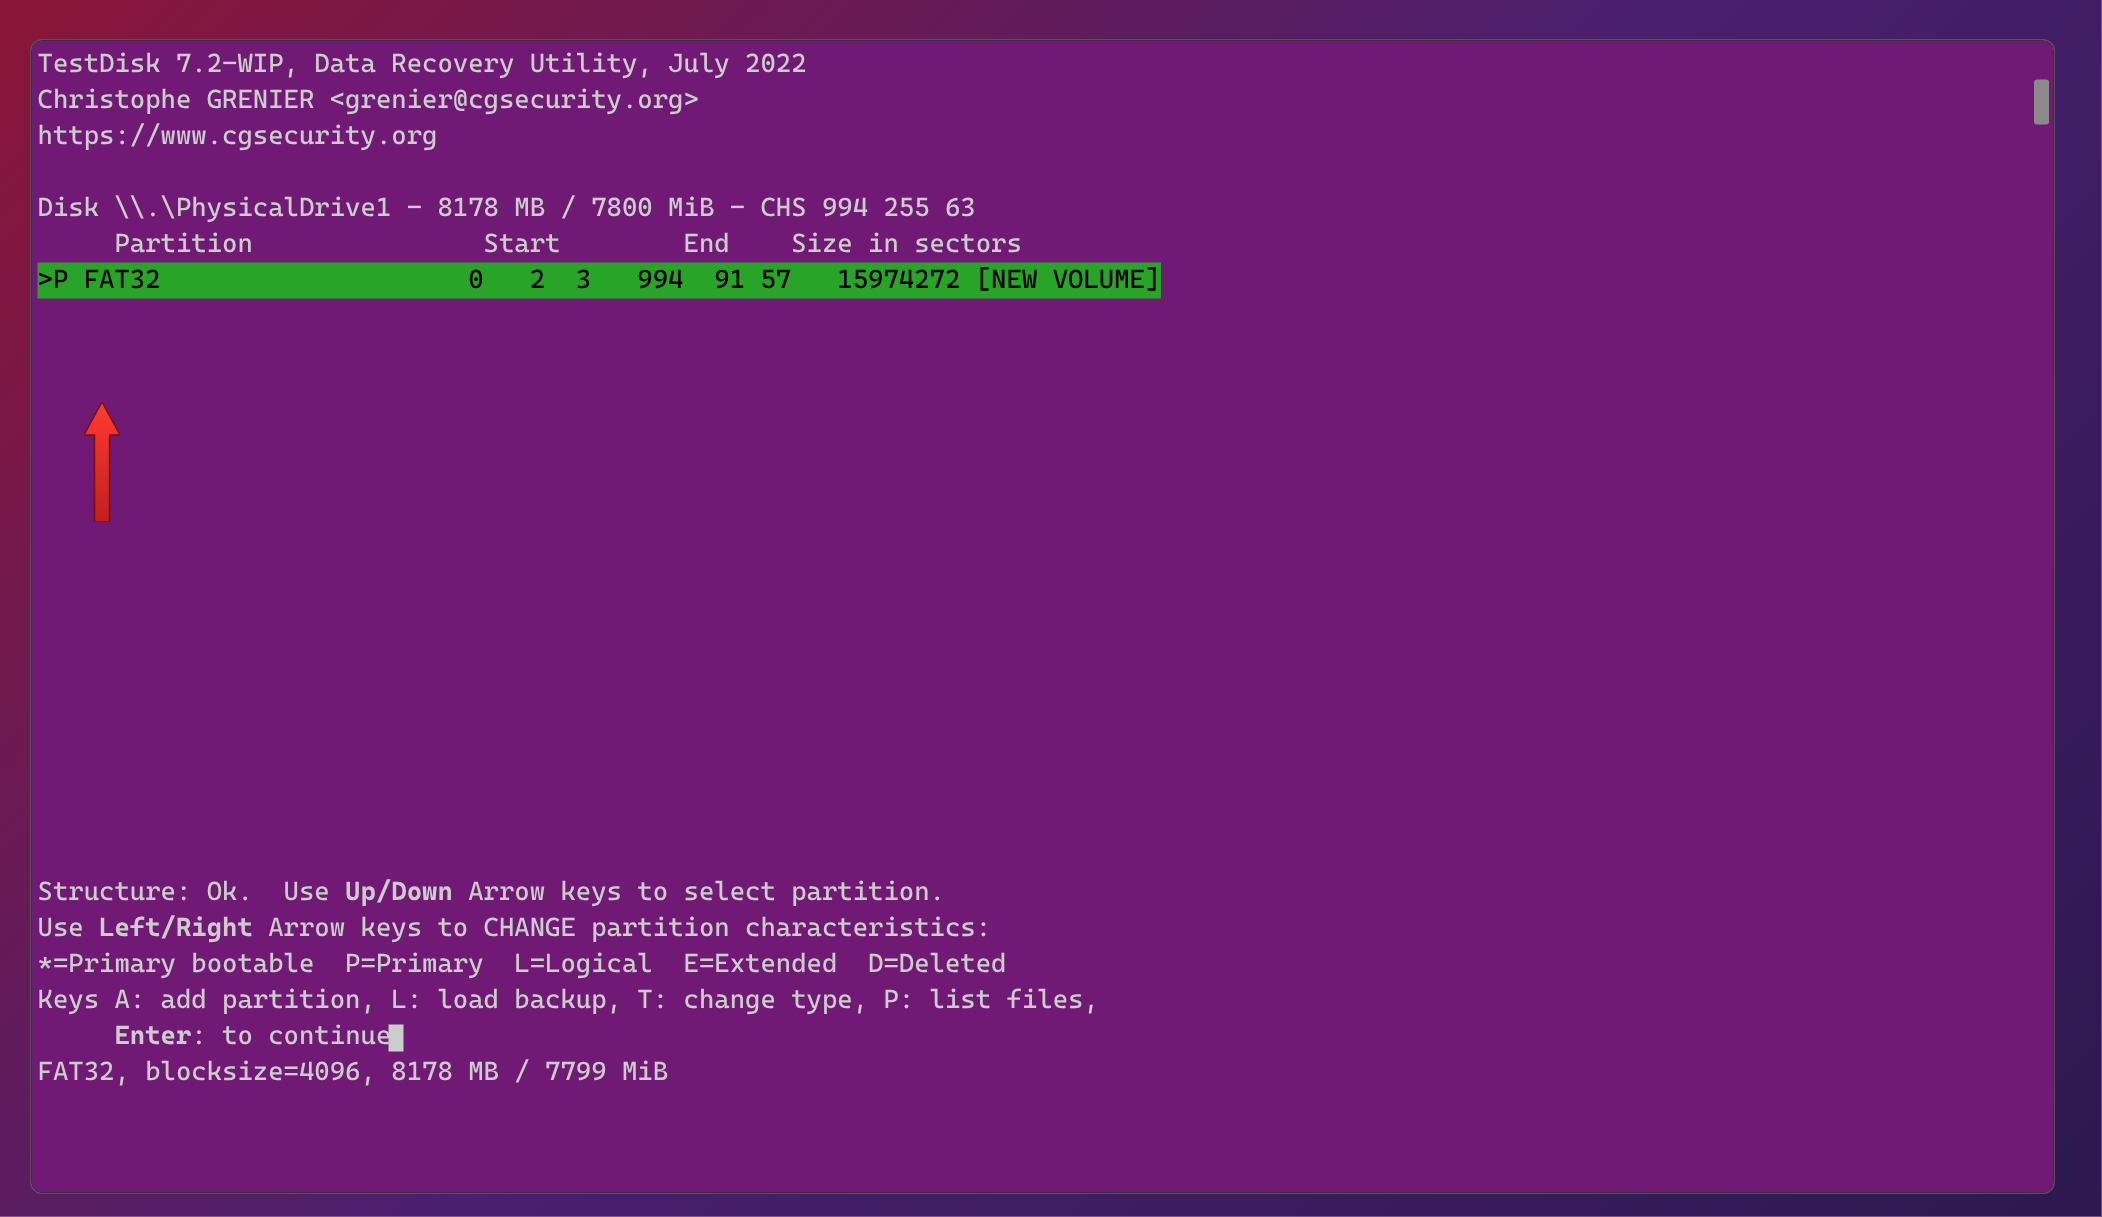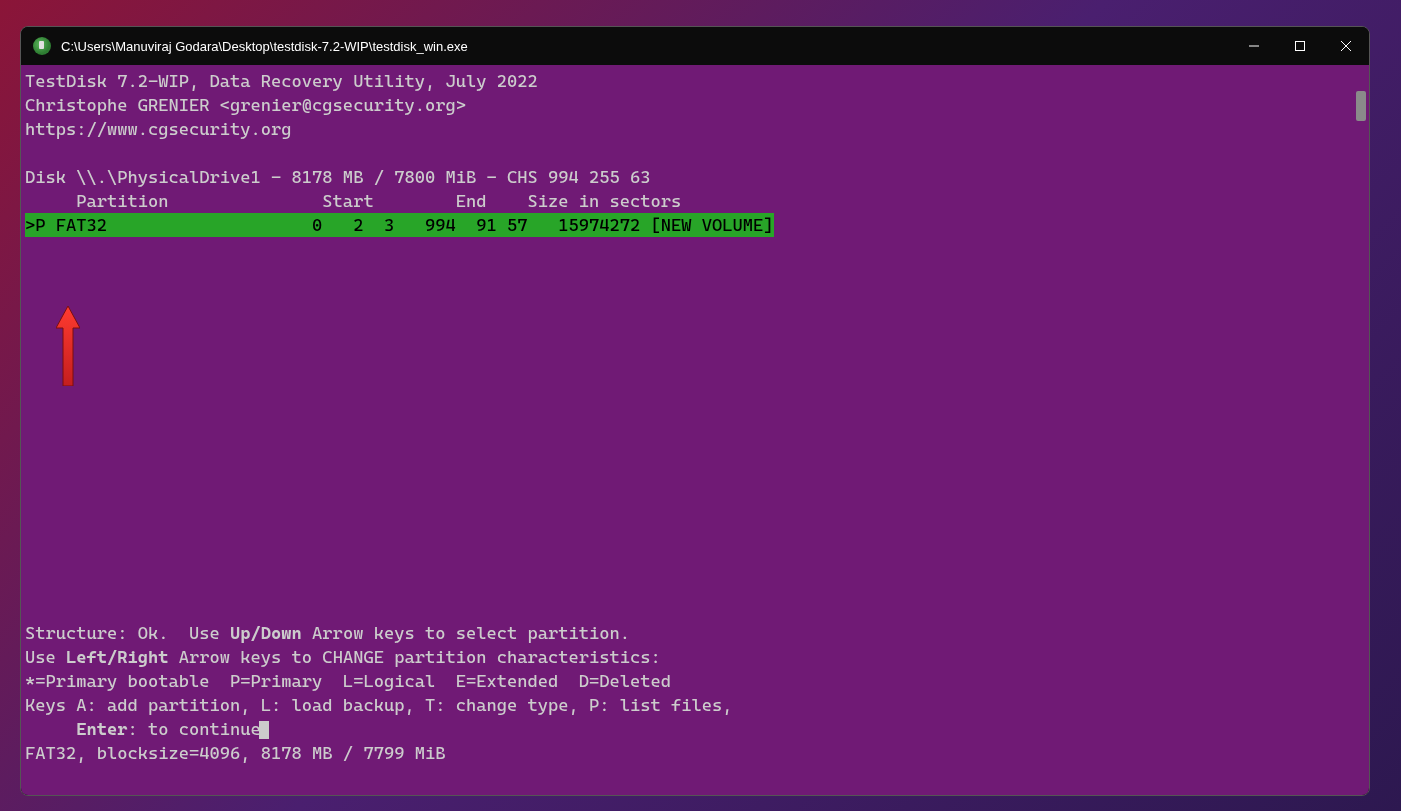--- a/index.html
+++ b/index.html
@@ -114,42 +114,20 @@
     height: 18px;
     background: #cccccc;
     vertical-align: text-bottom;
     margin-left: -2px;
   }
 </style>
 </head>
 <body>
 
 <div class="window">
-  <div class="titlebar">
-    <div class="title-icon"></div>
-    <div class="title-text">C:\Users\Manuviraj Godara\Desktop\testdisk-7.2-WIP\testdisk_win.exe</div>
-    <div class="win-controls">
-      <div class="win-btn">
-        <svg viewBox="0 0 12 12">
-            <line x1="1" y1="6" x2="11" y2="6" stroke="#fff" stroke-width="1"></line>
-          </svg>
-      </div>
-      <div class="win-btn">
-        <svg viewBox="0 0 12 12">
-            <rect x="1.5" y="1.5" width="9" height="9" stroke="#fff" stroke-width="1" fill="none"></rect>
-          </svg>
-      </div>
-      <div class="win-btn close">
-        <svg viewBox="0 0 12 12">
-            <line x1="1" y1="1" x2="11" y2="11" stroke="#fff" stroke-width="1"></line>
-            <line x1="11" y1="1" x2="1" y2="11" stroke="#fff" stroke-width="1"></line>
-          </svg>
-      </div>
-    </div>
-  </div>
 
   <div class="terminal-body">
     <div class="terminal-content"><span>TestDisk 7.2-WIP, Data Recovery Utility, July 2022</span>
 <span>Christophe GRENIER &lt;grenier@cgsecurity.org&gt;</span>
 <span>https://www.cgsecurity.org</span>
 
 <span>Disk \\.\PhysicalDrive1 - 8178 MB / 7800 MiB - CHS 994 255 63</span>
 <span>     Partition               Start        End    Size in sectors</span>
 <span class="highlight-row">&gt;P FAT32                    0   2  3   994  91 57   15974272 [NEW VOLUME]</span>
 

